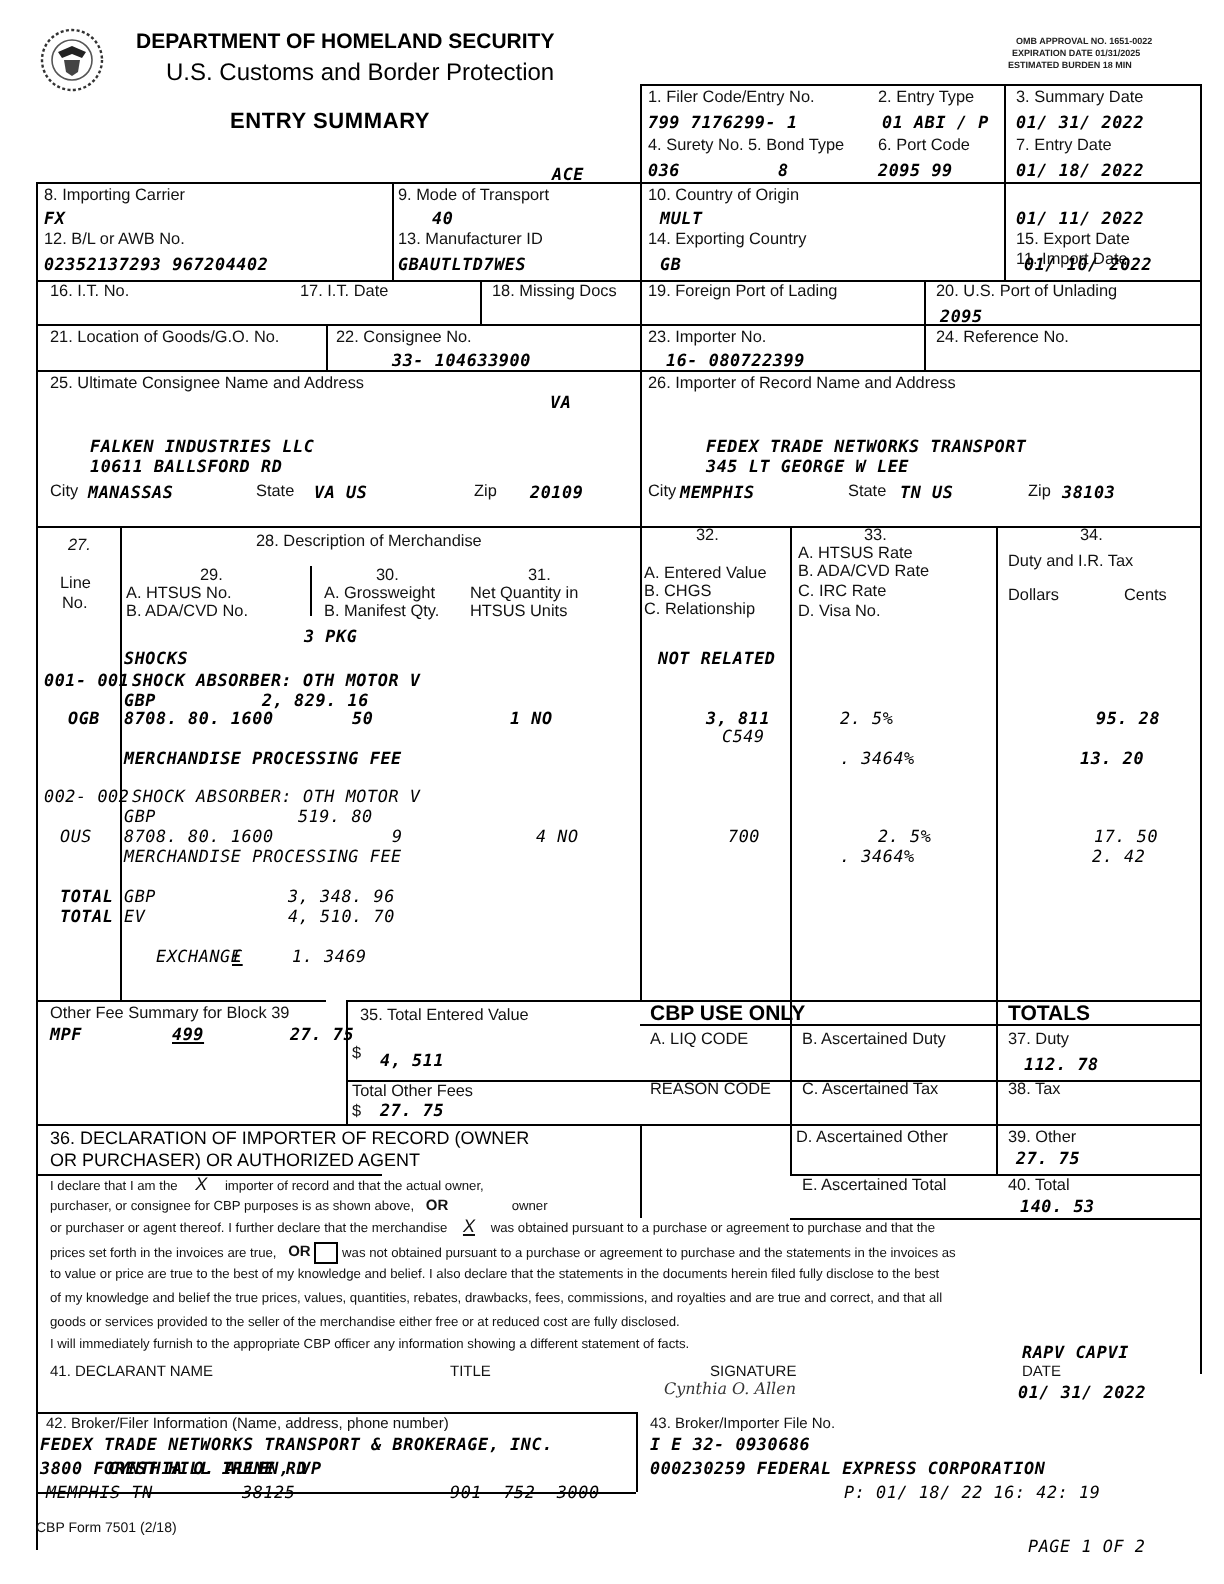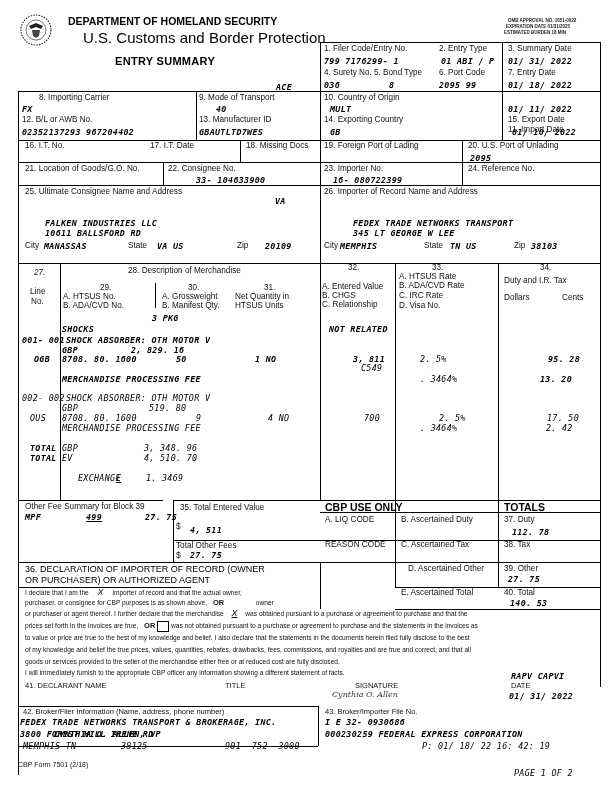--- a/index.html
+++ b/index.html
@@ -4,21 +4,21 @@
 <style>
   * { box-sizing: border-box; margin: 0; padding: 0; }
   body { width: 612px; height: 792px; background: #fff; position: relative; overflow: hidden; font-family: "Liberation Sans", sans-serif; color: #000; }
   .abs { position: absolute; }
   .lbl { font-family: "Liberation Sans", sans-serif; font-size: 8.2px; line-height: 10px; white-space: nowrap; color: #111; }
   .val { font-family: "DejaVu Sans Mono", monospace; font-weight: bold; font-style: italic; font-size: 8.4px; line-height: 10px; white-space: nowrap; letter-spacing: 0.3px; color: #000; }
   .hl { position: absolute; height: 1px; background: #000; }
   .vl { position: absolute; width: 1px; background: #000; }
   .seal { position: absolute; left: 20px; top: 14px; width: 32px; height: 32px; }
   .hdr1 { font-weight: bold; font-size: 10.5px; }
-  .hdr2 { font-size: 15px; }
+  .hdr2 { font-size: 12px; }
   .title { font-weight: bold; font-size: 11px; letter-spacing: 0.3px; }
   .omb { font-size: 4.5px; line-height: 6px; font-weight: bold; color: #222; }
   .cbp { font-weight: bold; font-size: 10.5px; }
   .decl { font-size: 6.6px; line-height: 9.2px; white-space: nowrap; color: #111; }
   .bigl { font-size: 9px; line-height: 11px; }
   .chk { display:inline-block; width: 12px; height: 11px; border: 1px solid #000; vertical-align: middle; }
   .sig { font-family: "DejaVu Serif", serif; font-style: italic; font-size: 8px; color: #333; }
 </style>
 </head>
 <body>
@@ -87,21 +87,21 @@
 <div class="abs val" style="left:508px;top:56px;">01/ 31/ 2022</div>
 <div class="abs lbl" style="left:324px;top:68px;">4. Surety No.</div>
 <div class="abs lbl" style="left:374px;top:68px;">5. Bond Type</div>
 <div class="abs val" style="left:324px;top:80px;">036</div>
 <div class="abs val" style="left:389px;top:80px;">8</div>
 <div class="abs lbl" style="left:439px;top:68px;">6. Port Code</div>
 <div class="abs val" style="left:439px;top:80px;">2095  99</div>
 <div class="abs lbl" style="left:508px;top:68px;">7. Entry Date</div>
 <div class="abs val" style="left:508px;top:80px;">01/ 18/ 2022</div>
 
-<div class="abs lbl" style="left:39px;top:93px;">8. Importing Carrier</div>
+<div class="abs lbl" style="left:22px;top:93px;">8. Importing Carrier</div>
 <div class="abs val" style="left:22px;top:104px;">FX</div>
 <div class="abs lbl" style="left:22px;top:115px;">12. B/L or AWB No.</div>
 <div class="abs val" style="left:22px;top:127px;">02352137293  967204402</div>
 <div class="abs lbl" style="left:199px;top:93px;">9. Mode of Transport</div>
 <div class="abs val" style="left:216px;top:104px;">40</div>
 <div class="abs lbl" style="left:199px;top:115px;">13. Manufacturer ID</div>
 <div class="abs val" style="left:199px;top:127px;">GBAUTLTD7WES</div>
 <div class="abs lbl" style="left:324px;top:93px;">10. Country of Origin</div>
 <div class="abs val" style="left:330px;top:104px;">MULT</div>
 <div class="abs lbl" style="left:324px;top:115px;">14. Exporting Country</div>
@@ -230,21 +230,21 @@
 <div class="abs val" style="left:190px;top:525px;">4, 511</div>
 <div class="abs lbl" style="left:176px;top:541px;">Total Other Fees</div>
 <div class="abs lbl" style="left:176px;top:551px;">$</div>
 <div class="abs val" style="left:190px;top:550px;">27. 75</div>
 
 <div class="abs cbp" style="left:325px;top:501px;">CBP USE ONLY</div>
 <div class="abs lbl" style="left:325px;top:515px;">A. LIQ CODE</div>
 <div class="abs lbl" style="left:401px;top:515px;">B. Ascertained Duty</div>
 <div class="abs lbl" style="left:325px;top:540px;">REASON CODE</div>
 <div class="abs lbl" style="left:401px;top:540px;">C. Ascertained Tax</div>
-<div class="abs lbl" style="left:408px;top:564px;">D. Ascertained Other</div>
+<div class="abs lbl" style="left:398px;top:564px;">D. Ascertained Other</div>
 <div class="abs lbl" style="left:401px;top:588px;">E. Ascertained Total</div>
 
 <div class="abs cbp" style="left:504px;top:501px;">TOTALS</div>
 <div class="abs lbl" style="left:504px;top:515px;">37. Duty</div>
 <div class="abs val" style="left:512px;top:527px;">112. 78</div>
 <div class="abs lbl" style="left:504px;top:540px;">38. Tax</div>
 <div class="abs lbl" style="left:504px;top:564px;">39. Other</div>
 <div class="abs val" style="left:508px;top:574px;">27. 75</div>
 <div class="abs lbl" style="left:504px;top:588px;">40. Total</div>
 <div class="abs val" style="left:510px;top:598px;">140. 53</div>

